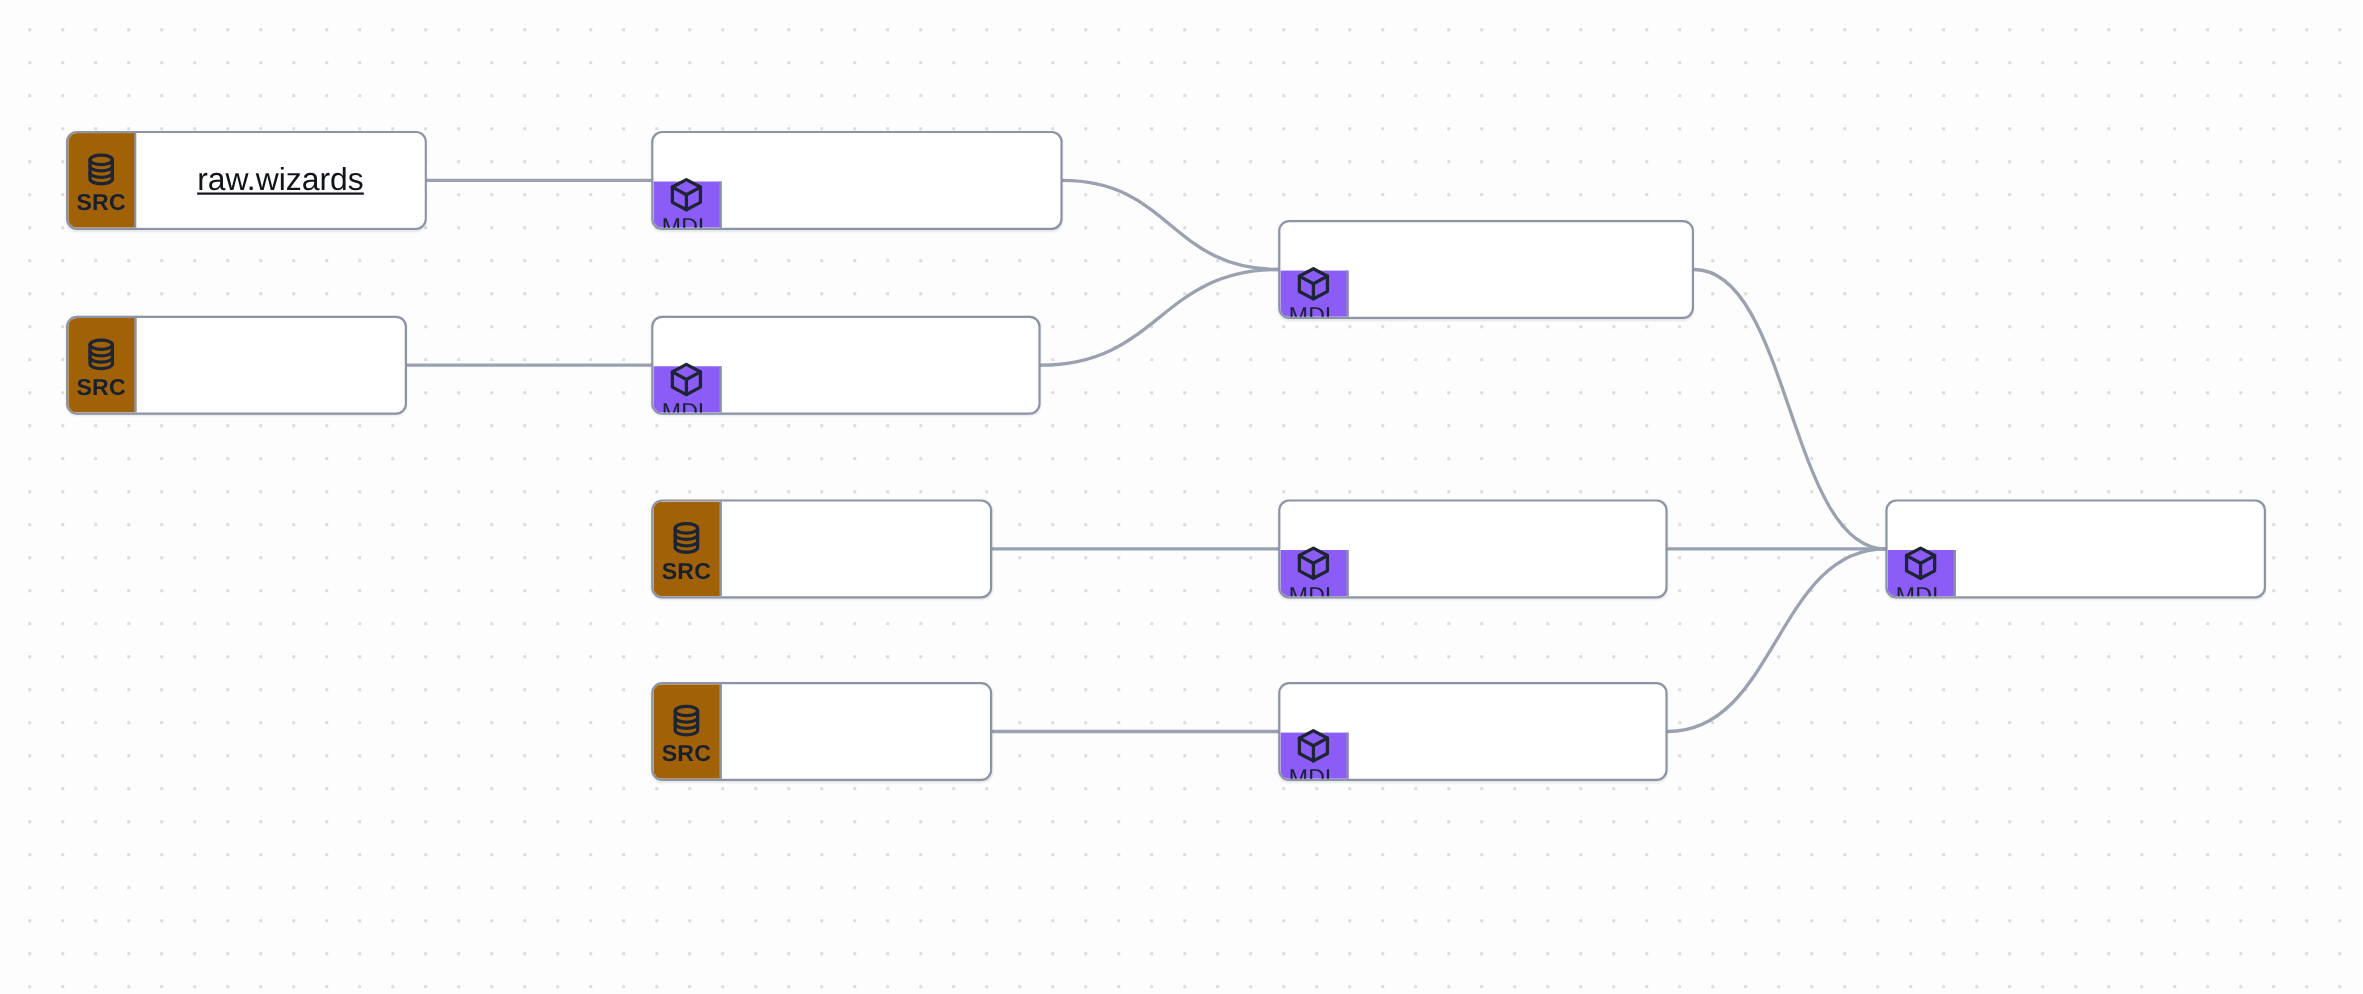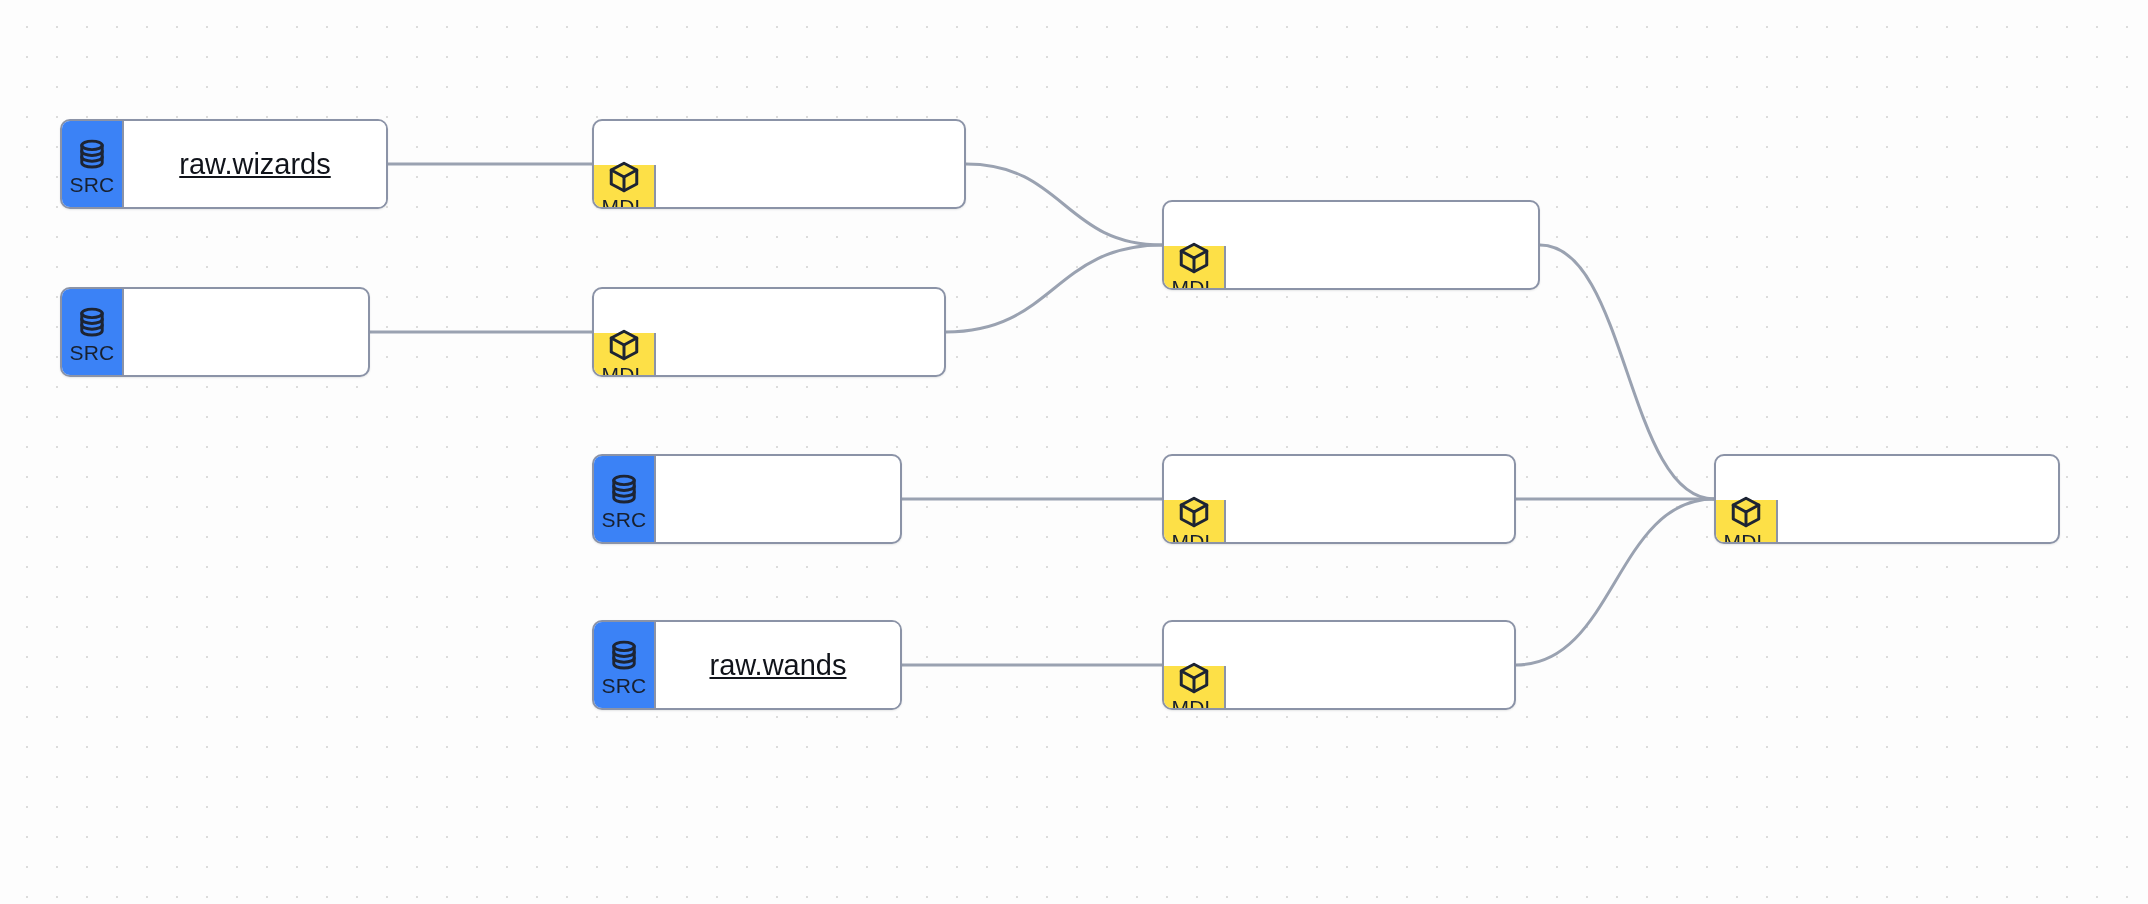--- a/index.html
+++ b/index.html
@@ -48,22 +48,22 @@
     width: 62px;
     display: flex;
     flex-direction: column;
     align-items: center;
     justify-content: center;
     gap: 2px;
     border-right: 2px solid #8b93a7;
     box-sizing: border-box;
     padding-top: 4px;
   }
-  .node-badge.src { background: #3b82f6; }
-  .node-badge.mdl { background: #fde047; margin-top: 44px; }
+  .node-badge.src { background: #a16207; font-weight: bold; }
+  .node-badge.mdl { background: #8b5cf6; margin-top: 44px; }
 
   .badge-icon {
     width: 34px;
     height: 34px;
     display: block;
     color: #1d2433;
   }
   .badge-icon svg { display: block; width: 100%; height: 100%; }
 
   .badge-label {
@@ -166,23 +166,20 @@
           <span class="badge-icon">
             <svg viewBox="0 0 24 24" fill="none" stroke="currentColor" stroke-width="2.1" stroke-linecap="round" stroke-linejoin="round">
               <ellipse cx="12" cy="5.2" rx="7.2" ry="3"></ellipse>
               <path d="M4.8 5.2v4.1c0 1.66 3.22 3 7.2 3s7.2-1.34 7.2-3V5.2"></path>
               <path d="M4.8 9.3v4.1c0 1.66 3.22 3 7.2 3s7.2-1.34 7.2-3V9.3"></path>
               <path d="M4.8 13.4v4.1c0 1.66 3.22 3 7.2 3s7.2-1.34 7.2-3v-4.1"></path>
             </svg>
           </span>
           <span class="badge-label">SRC</span>
         </div>
-        <div class="node-body">
-          <span class="node-label">raw.wands</span>
-        </div>
       </div>
       <div class="node" style="left: 592px; top: 119px; width: 374px; height: 90px;">
         <div class="node-badge mdl">
           <span class="badge-icon">
             <svg viewBox="0 0 24 24" fill="none" stroke="currentColor" stroke-width="2.1" stroke-linecap="round" stroke-linejoin="round">
               <path d="M12 2.3 21 7.1v9.8L12 21.7 3 16.9V7.1z"></path>
               <path d="M3 7.1 12 12l9-4.9"></path>
               <path d="M12 12v9.7"></path>
             </svg>
           </span>

